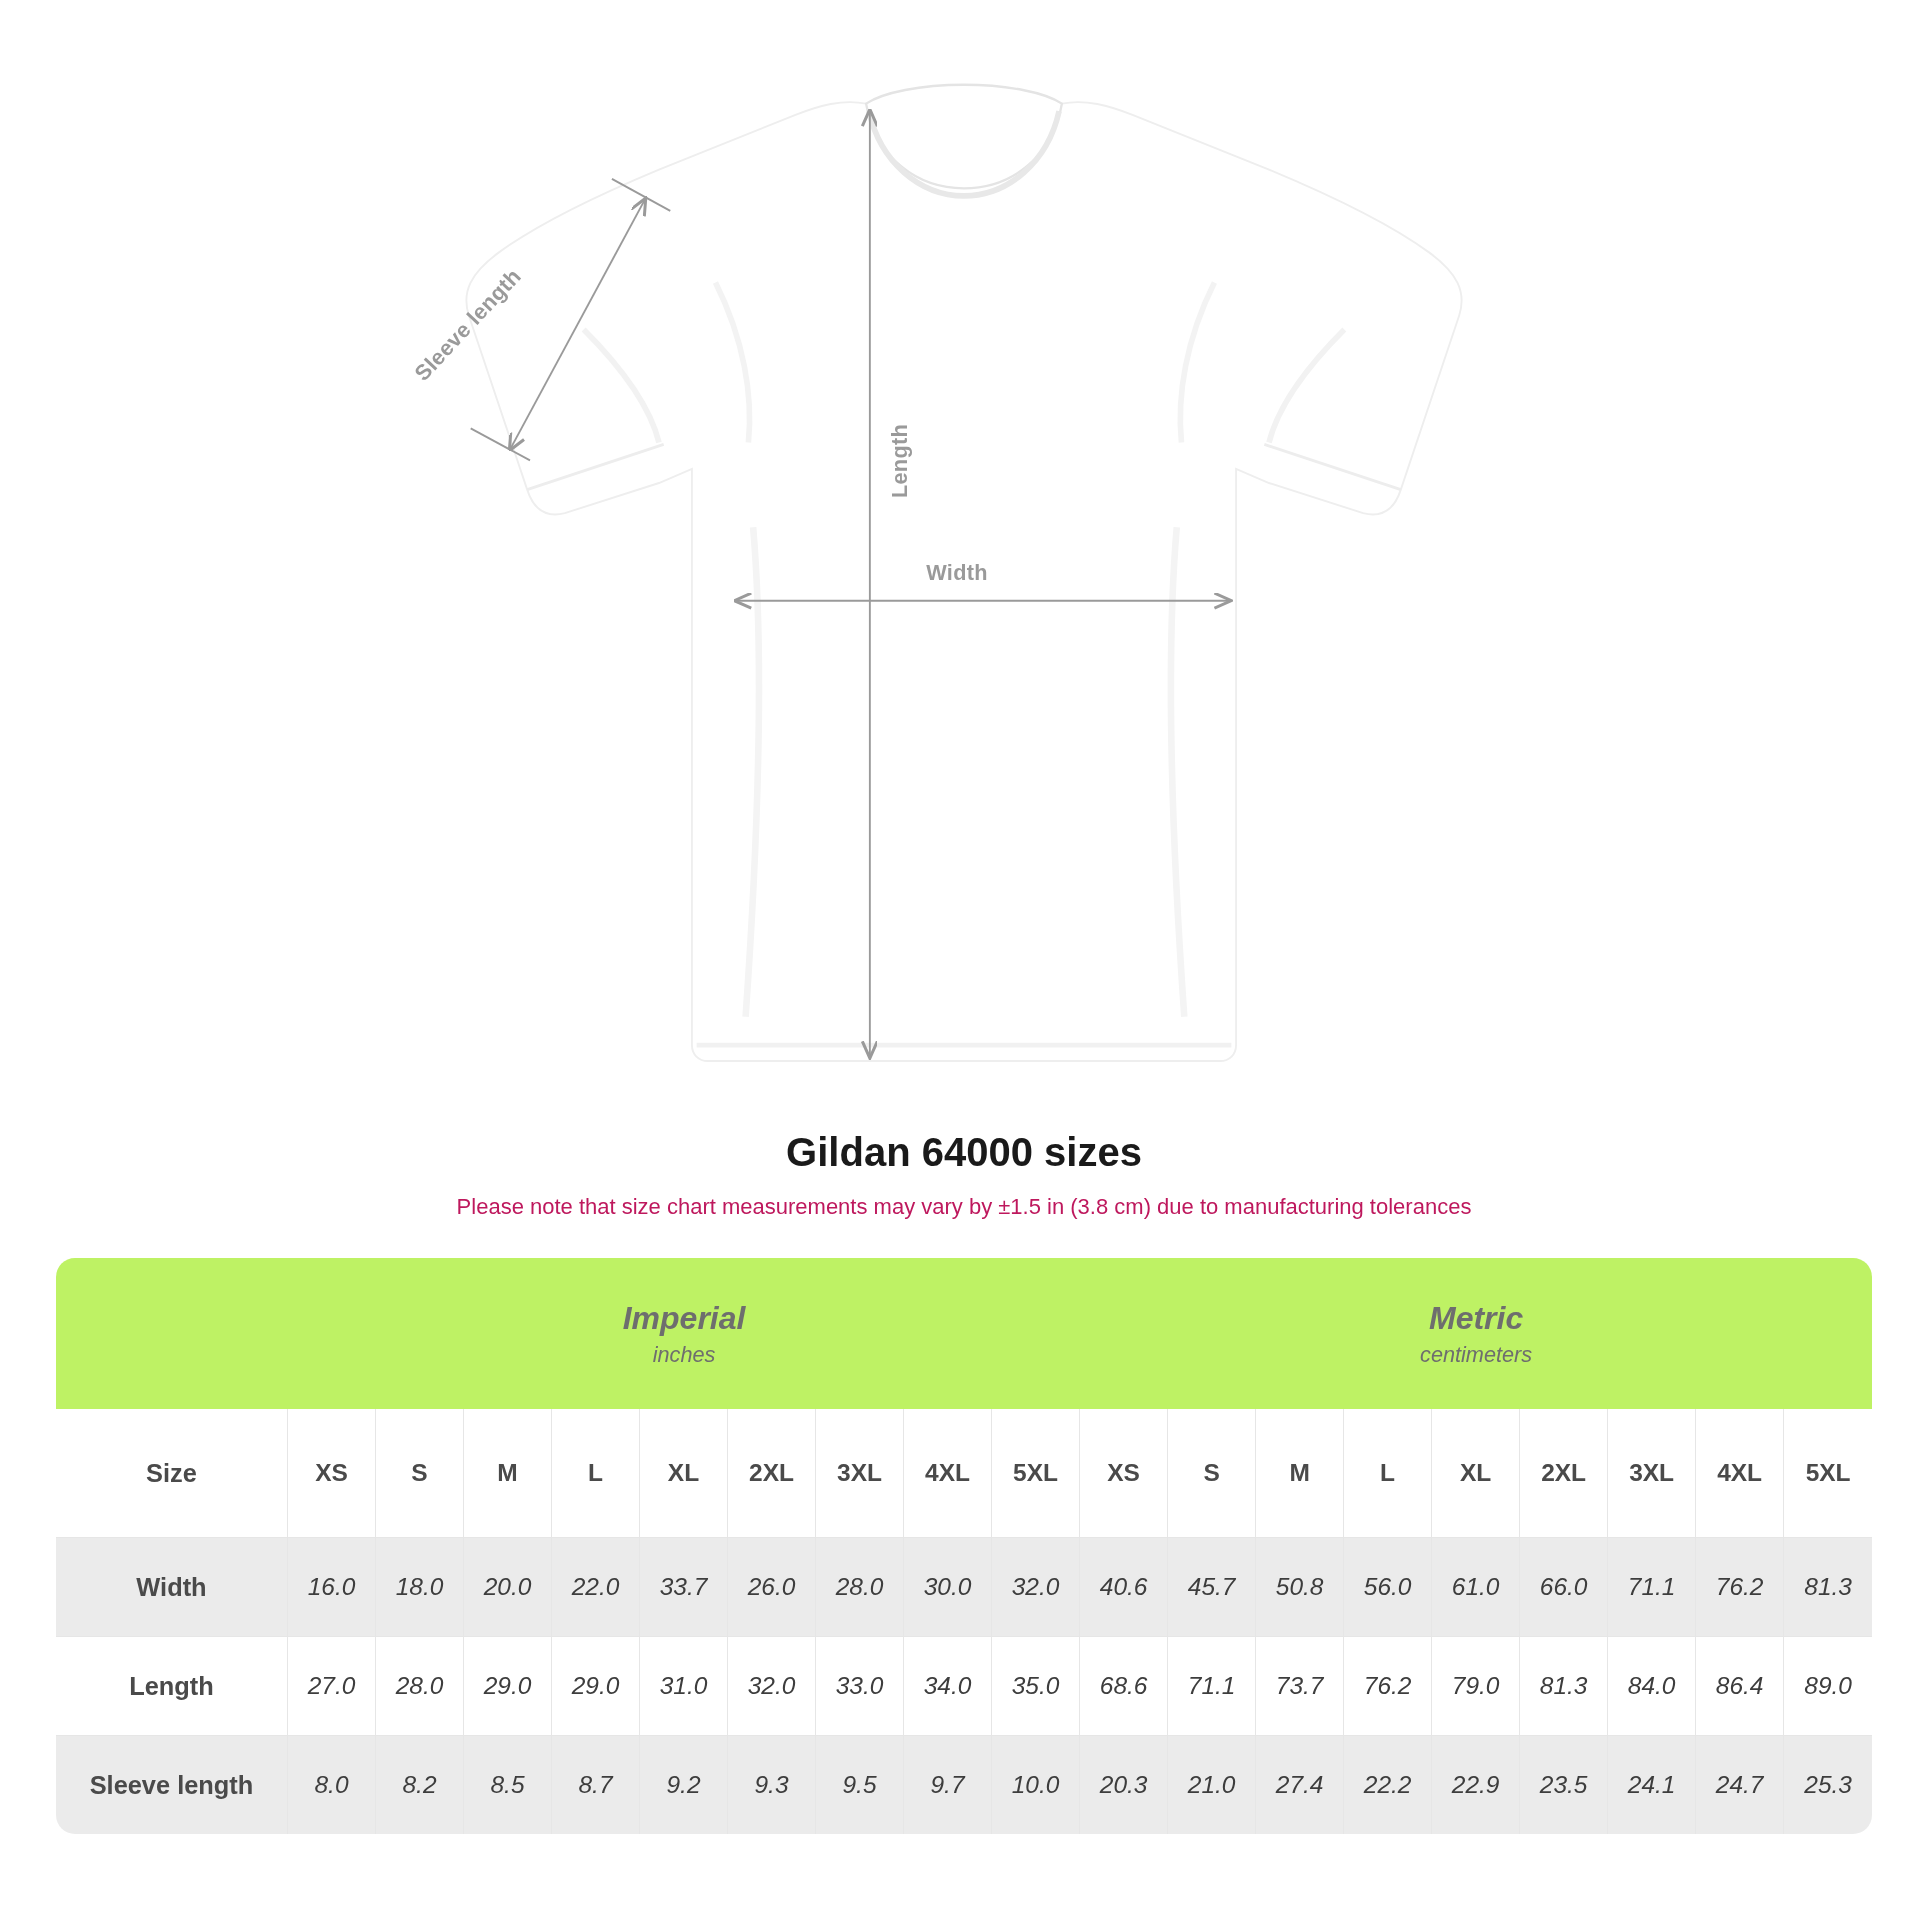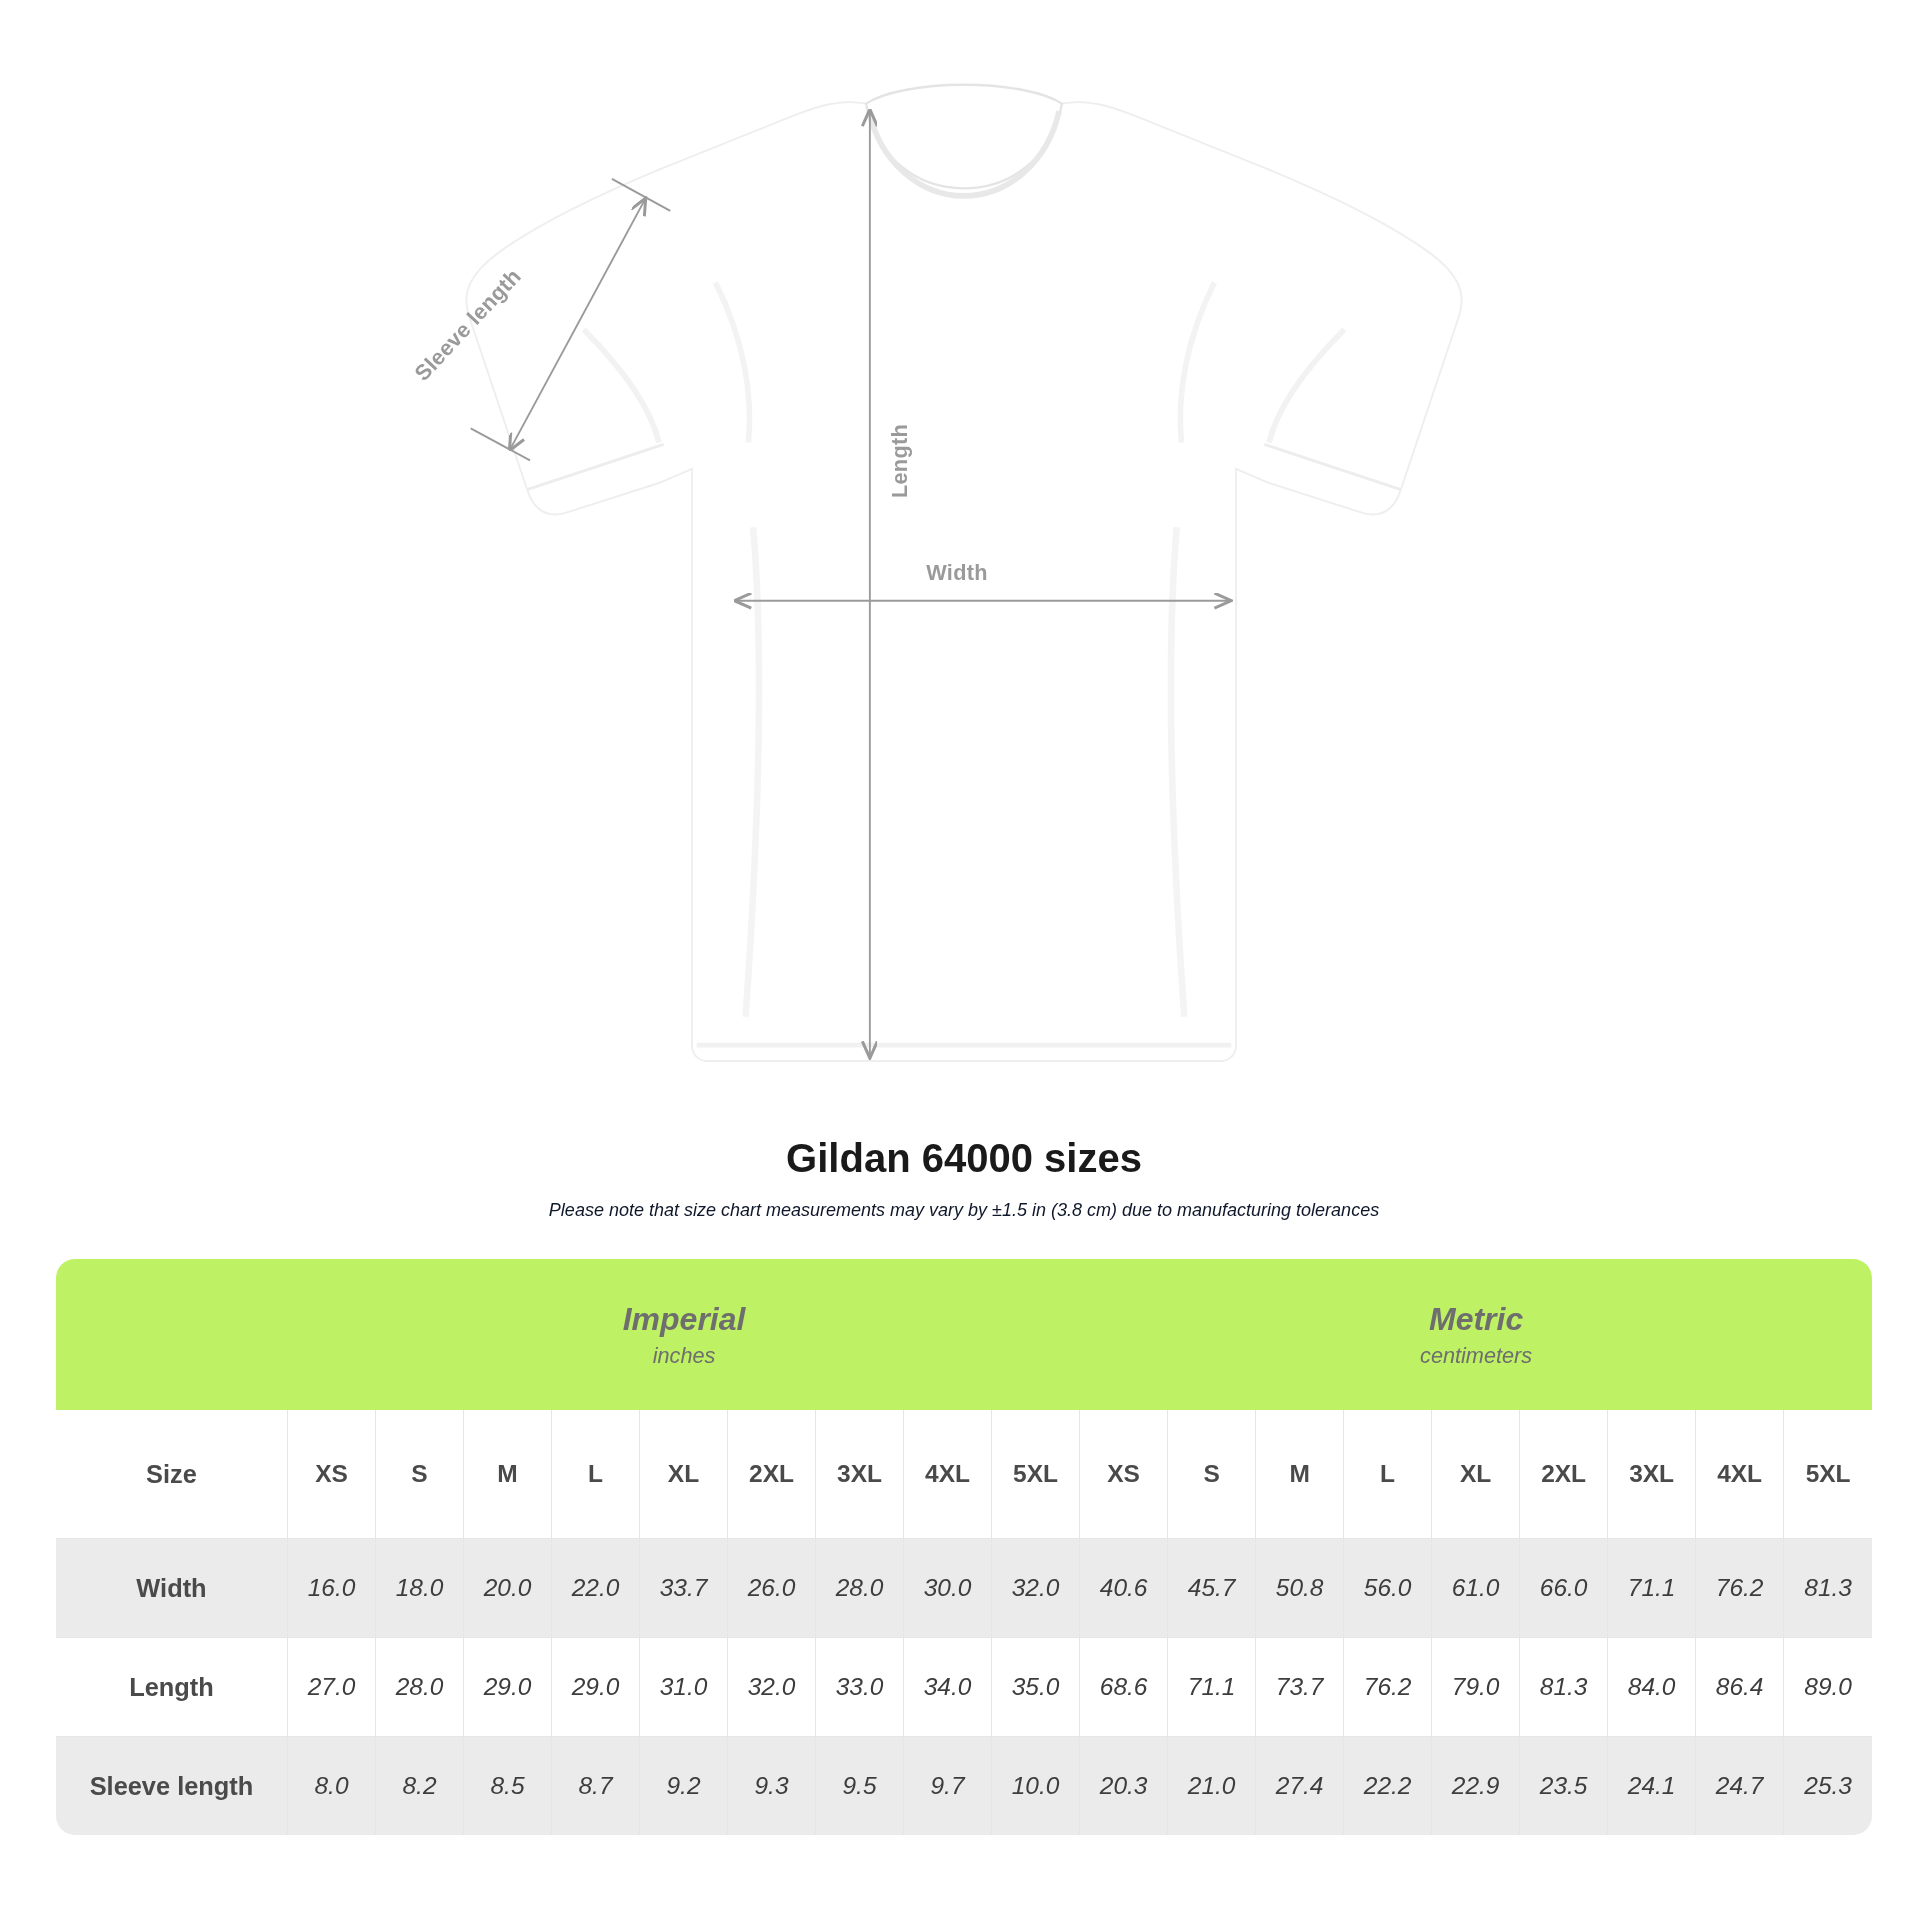--- a/index.html
+++ b/index.html
@@ -51,32 +51,31 @@
   }
   .label-width {
     left: 957px;
     top: 573px;
     transform: translate(-50%, -50%);
   }
 
   
   .title-block {
     text-align: center;
-    margin-top: 25px;
+    margin-top: 19px;
   }
   .chart-title {
     font-size: 40px;
     font-weight: bold;
     color: #1a1a1a;
     margin: 0 0 19px 0;
   }
   .chart-note {
-    font-size: 18px;
-    font-style: italic;
-    color: #0f172a;
+    font-size: 22px;
+    color: #be185d;
     margin: 0;
   }
 
   
   .table-wrap {
     margin: 38px 56px 0 56px;
   }
   table.size-table {
     border-collapse: separate;
     border-spacing: 0;

